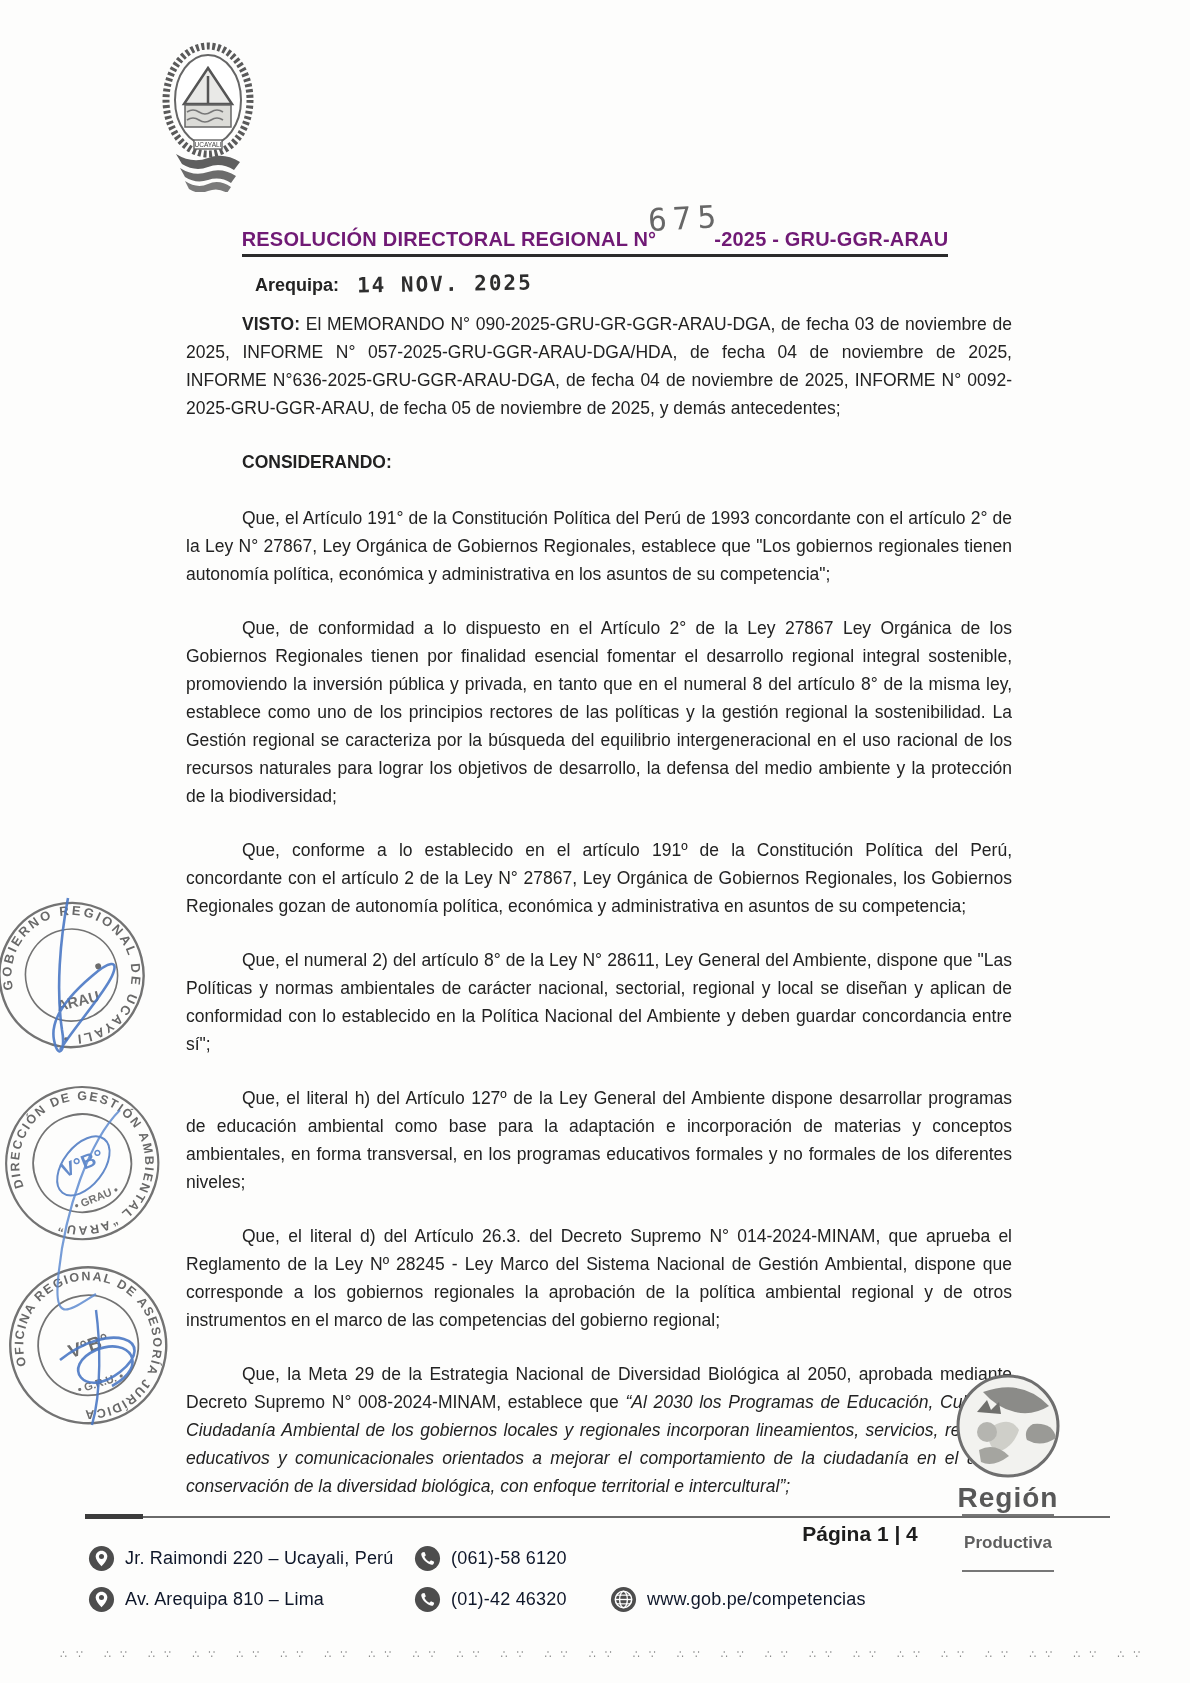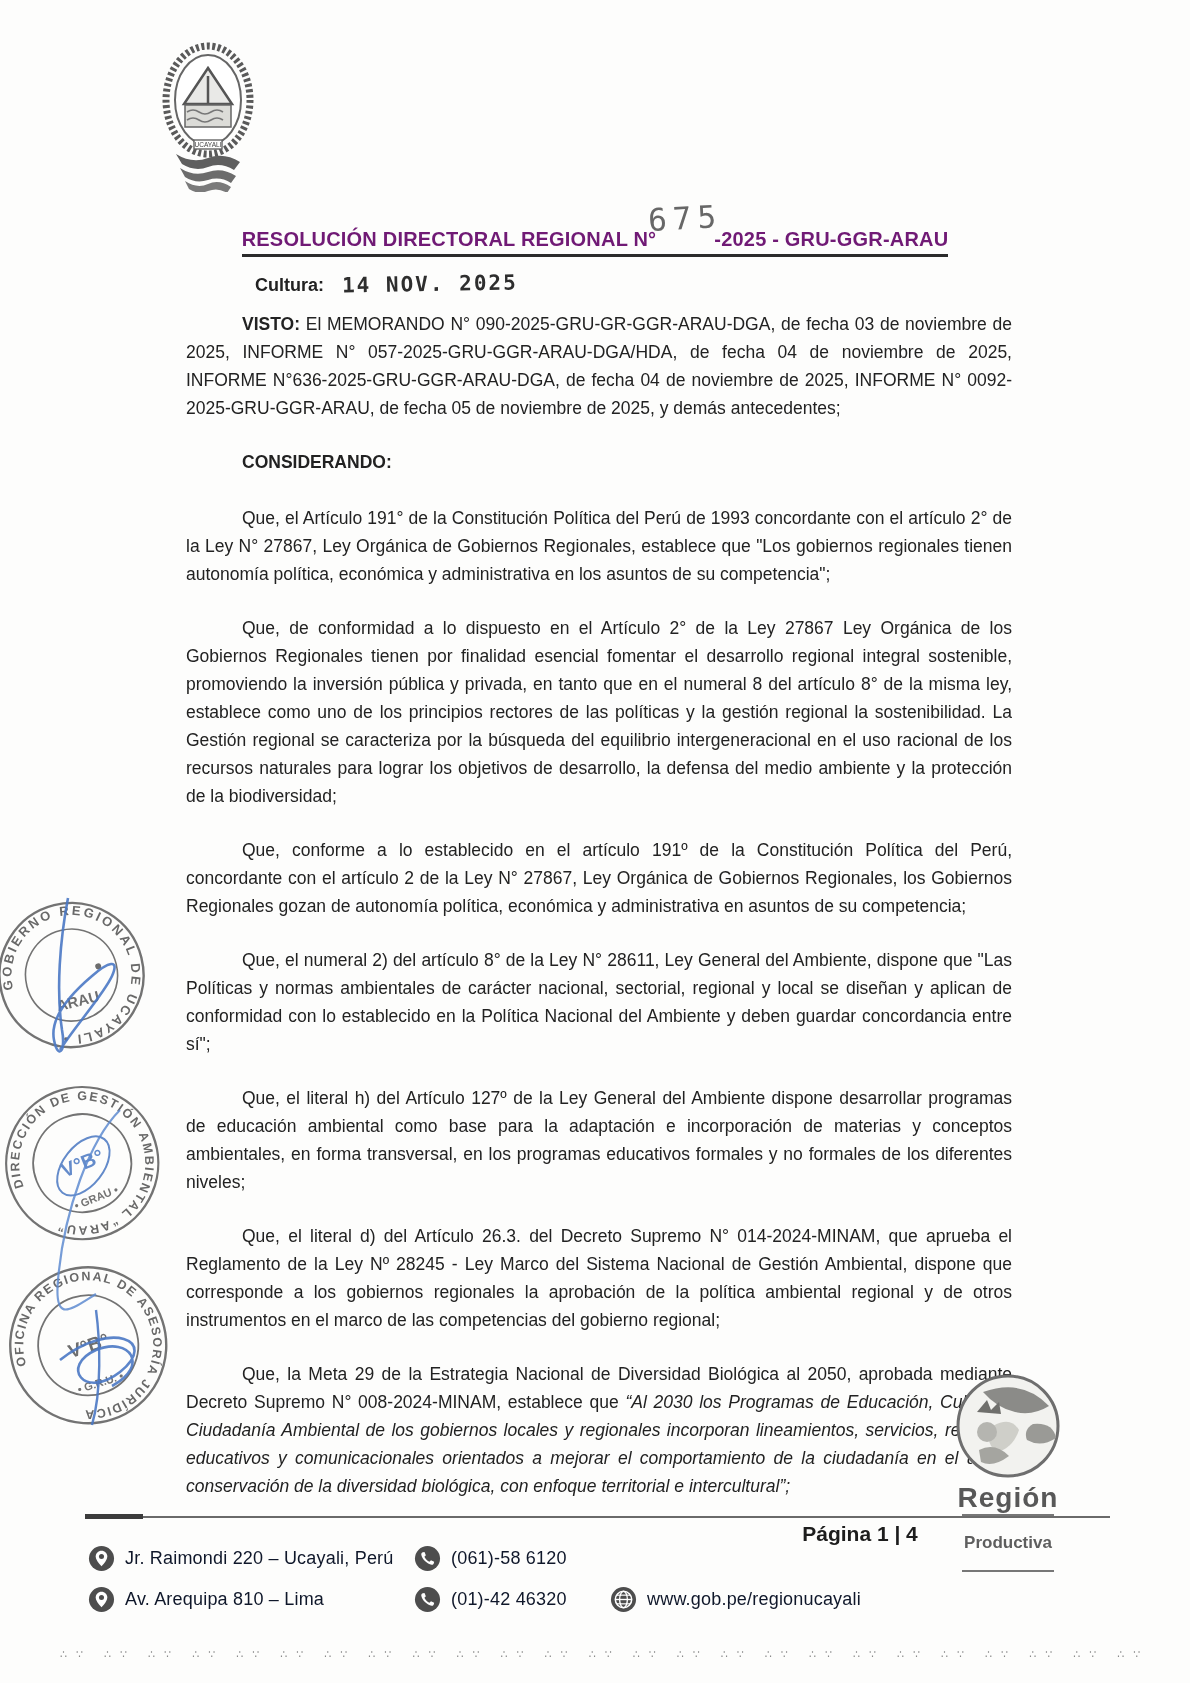--- a/index.html
+++ b/index.html
@@ -85,21 +85,21 @@
 
 
   <div class="title-wrap">
     <span class="title-line">
       <span>RESOLUCIÓN DIRECTORAL REGIONAL N°</span><span class="title-gap"></span><span>-2025 - GRU-GGR-ARAU</span>
     </span>
   </div>
   <div class="stamp-number">675</div>
 
   <div class="dateline">
-    <span class="date-label">Cultura:</span>
+    <span class="date-label">Arequipa:</span>
     <span class="date-stamp">14 NOV. 2025</span>
   </div>
 
   <div class="body-text">
       <p class="para"><strong>VISTO: </strong><span>El MEMORANDO N° 090-2025-GRU-GR-GGR-ARAU-DGA, de fecha 03 de noviembre de 2025, INFORME N° 057-2025-GRU-GGR-ARAU-DGA/HDA, de fecha 04 de noviembre de 2025, INFORME N°636-2025-GRU-GGR-ARAU-DGA, de fecha 04 de noviembre de 2025, INFORME N° 0092-2025-GRU-GGR-ARAU, de fecha 05 de noviembre de 2025, y demás antecedentes;</span></p>
       <p class="para heading"><strong>CONSIDERANDO:</strong></p>
       <p class="para"><span>Que, el Artículo 191° de la Constitución Política del Perú de 1993 concordante con el artículo 2° de la Ley N° 27867, Ley Orgánica de Gobiernos Regionales, establece que "Los gobiernos regionales tienen autonomía política, económica y administrativa en los asuntos de su competencia";</span></p>
       <p class="para"><span>Que, de conformidad a lo dispuesto en el Artículo 2° de la Ley 27867 Ley Orgánica de los Gobiernos Regionales tienen por finalidad esencial fomentar el desarrollo regional integral sostenible, promoviendo la inversión pública y privada, en tanto que en el numeral 8 del artículo 8° de la misma ley, establece como uno de los principios rectores de las políticas y la gestión regional la sostenibilidad. La Gestión regional se caracteriza por la búsqueda del equilibrio intergeneracional en el uso racional de los recursos naturales para lograr los objetivos de desarrollo, la defensa del medio ambiente y la protección de la biodiversidad;</span></p>
       <p class="para"><span>Que, conforme a lo establecido en el artículo 191º de la Constitución Política del Perú, concordante con el artículo 2 de la Ley N° 27867, Ley Orgánica de Gobiernos Regionales, los Gobiernos Regionales gozan de autonomía política, económica y administrativa en asuntos de su competencia;</span></p>
       <p class="para"><span>Que, el numeral 2) del artículo 8° de la Ley N° 28611, Ley General del Ambiente, dispone que "Las Políticas y normas ambientales de carácter nacional, sectorial, regional y local se diseñan y aplican de conformidad con lo establecido en la Política Nacional del Ambiente y deben guardar concordancia entre sí";</span></p>
@@ -202,21 +202,21 @@
 
   <div class="contact" style="left:610px; top:1586px;">
     <svg class="badge" viewBox="0 0 28 28">
       <circle cx="14" cy="14" r="13" fill="#4d4d4d"></circle>
       <circle cx="14" cy="14" r="8.5" fill="none" stroke="#fff" stroke-width="1.6"></circle>
       <ellipse cx="14" cy="14" rx="4" ry="8.5" fill="none" stroke="#fff" stroke-width="1.4"></ellipse>
       <line x1="5.5" y1="14" x2="22.5" y2="14" stroke="#fff" stroke-width="1.4"></line>
       <line x1="7" y1="9.5" x2="21" y2="9.5" stroke="#fff" stroke-width="1.2"></line>
       <line x1="7" y1="18.5" x2="21" y2="18.5" stroke="#fff" stroke-width="1.2"></line>
     </svg>
-    <span>www.gob.pe/regionucayali</span>
+    <span>www.gob.pe/competencias</span>
   </div>
 
   <div class="page-label">Página 1 | 4</div>
 
   <div class="brand">
     <svg width="110" height="108" viewBox="0 0 110 108">
       <circle cx="55" cy="54" r="50" fill="#f2f2ef" stroke="#6e6e6e" stroke-width="3"></circle>
       <path d="M30 20 Q70 6 96 34 Q80 44 62 40 Q44 36 30 20 Z" fill="#8b8b88"></path>
       <path d="M80 52 Q100 50 103 66 Q88 76 74 68 Q70 58 80 52 Z" fill="#9a9a96"></path>
       <path d="M40 54 Q58 44 66 58 Q60 76 44 80 Q30 70 40 54 Z" fill="#cfcfc9"></path>

